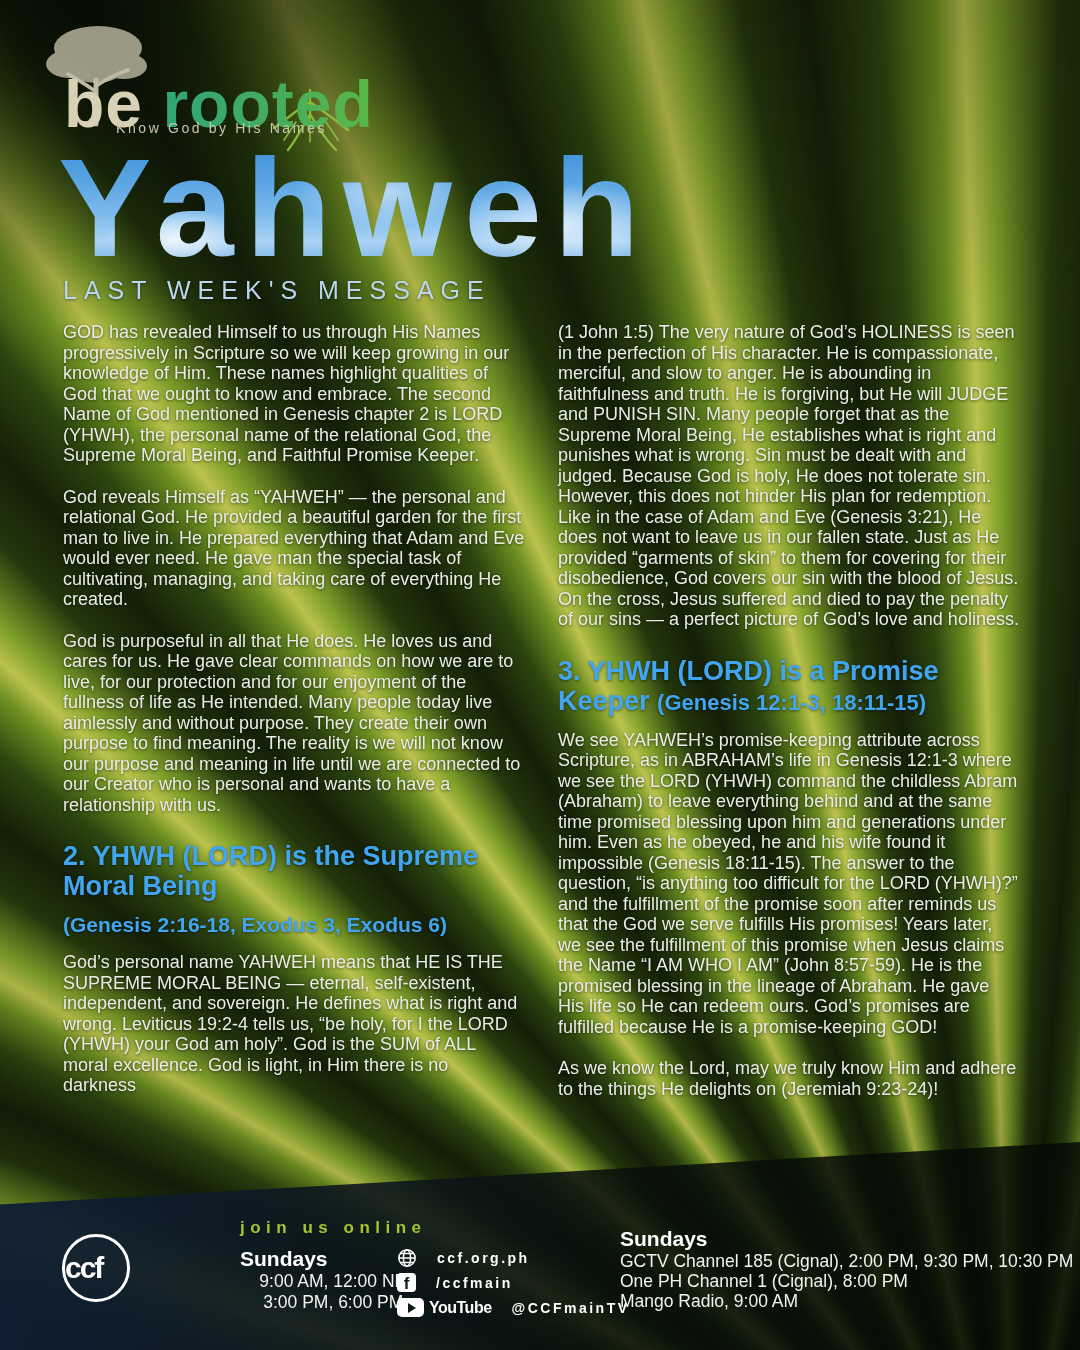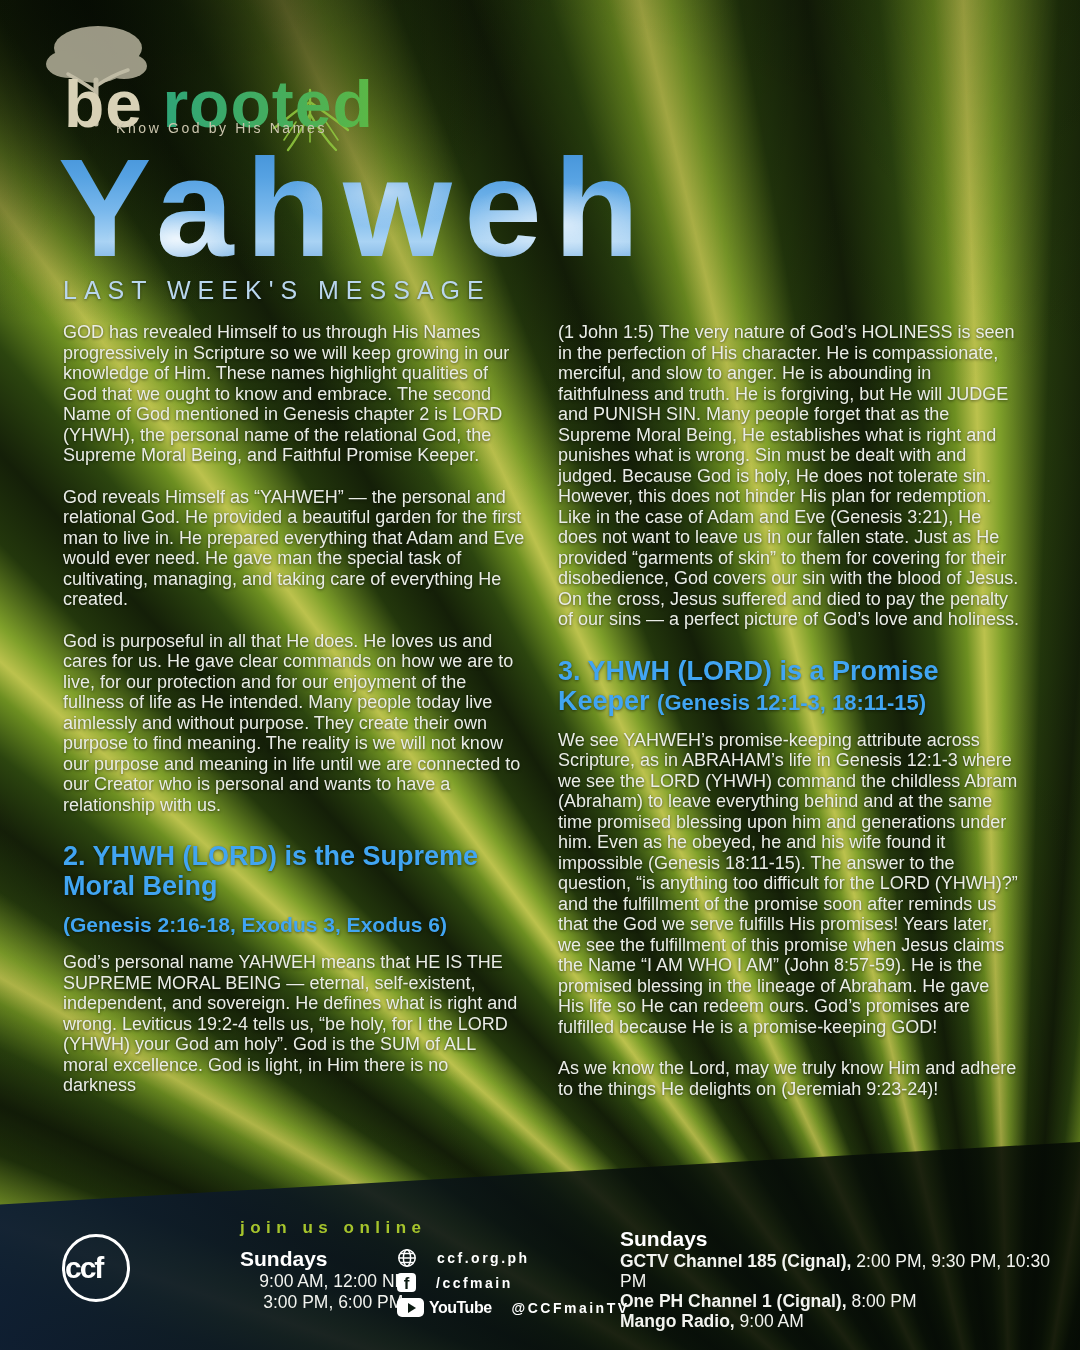--- a/index.html
+++ b/index.html
@@ -93,21 +93,21 @@
   }
   .fb-icon span { color:#0c1b12; font-weight:bold; font-size:17px; line-height:17px; }
   .yt-icon {
     width:27px; height:19px; background:#fff; border-radius:5px;
     display:flex; align-items:center; justify-content:center;
   }
   .yt-tri { width:0; height:0; border-left:8px solid #0c1b12; border-top:5px solid transparent; border-bottom:5px solid transparent; margin-left:2px; }
   .yt-word { margin-left:5px; color:#fff; font-weight:bold; font-size:16px; letter-spacing:-0.5px; }
   .broadcast-block { position:absolute; left:620px; top:1218px; }
   .b-row { font-size:17.5px; color:#f2f3ef; line-height:20px; }
-  .b-channel { font-weight:bold; }
+  .b-channel { font-weight:normal; }
   .footer-band, .page { -webkit-font-smoothing:antialiased; }
 </style>
 </head>
 <body>
 
 <div class="page">
   <div class="overlay-vignette"></div>
 
   <div class="logo">
     <svg class="logo-tree" width="120" height="105" viewBox="0 0 120 105">

